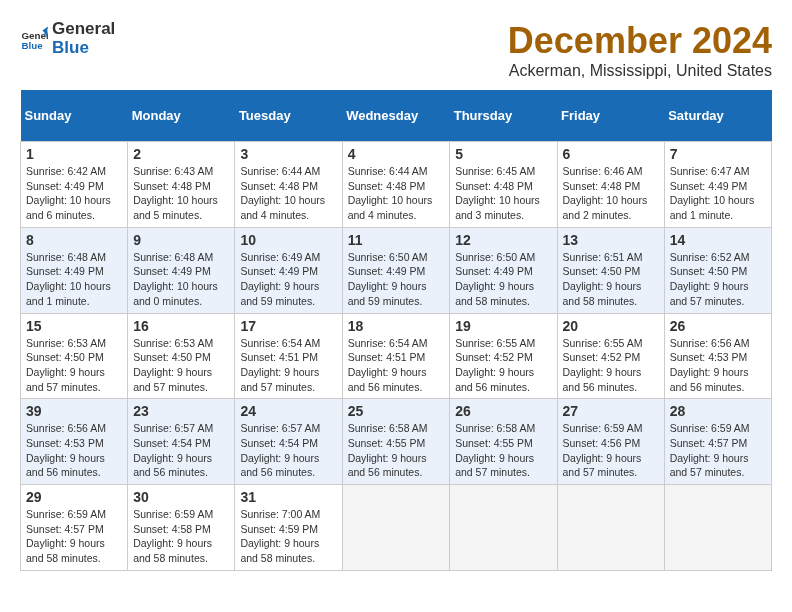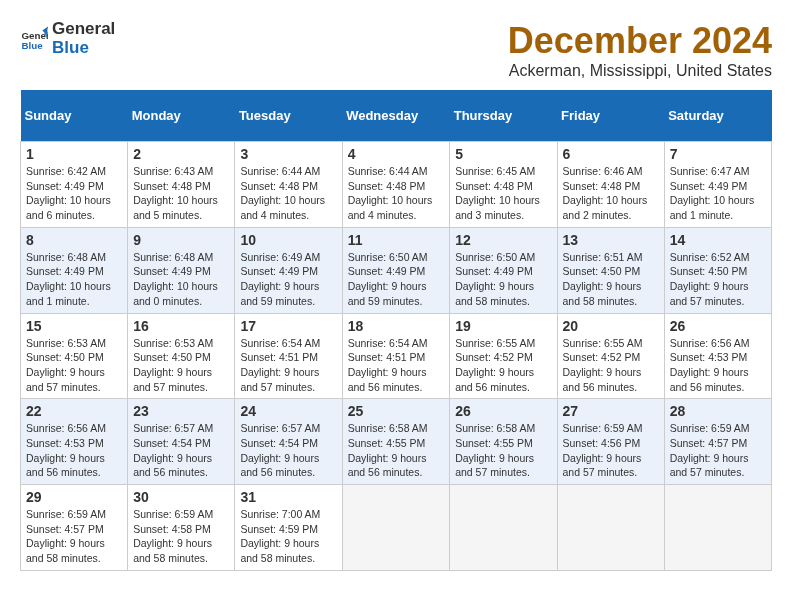--- a/index.html
+++ b/index.html
@@ -198,21 +198,21 @@
         <td><span class="day-num">20</span><span class="day-detail" style="white-space: pre-line;">Sunrise: 6:55 AM
 Sunset: 4:52 PM
 Daylight: 9 hours
 and 56 minutes.</span></td>
         <td><span class="day-num">26</span><span class="day-detail" style="white-space: pre-line;">Sunrise: 6:56 AM
 Sunset: 4:53 PM
 Daylight: 9 hours
 and 56 minutes.</span></td>
       </tr>
       <tr>
-        <td><span class="day-num">22</span><span class="day-detail" style="white-space: pre-line;">Sunrise: 6:56 AM
+        <td><span class="day-num">39</span><span class="day-detail" style="white-space: pre-line;">Sunrise: 6:56 AM
 Sunset: 4:53 PM
 Daylight: 9 hours
 and 56 minutes.</span></td>
         <td><span class="day-num">23</span><span class="day-detail" style="white-space: pre-line;">Sunrise: 6:57 AM
 Sunset: 4:54 PM
 Daylight: 9 hours
 and 56 minutes.</span></td>
         <td><span class="day-num">24</span><span class="day-detail" style="white-space: pre-line;">Sunrise: 6:57 AM
 Sunset: 4:54 PM
 Daylight: 9 hours

